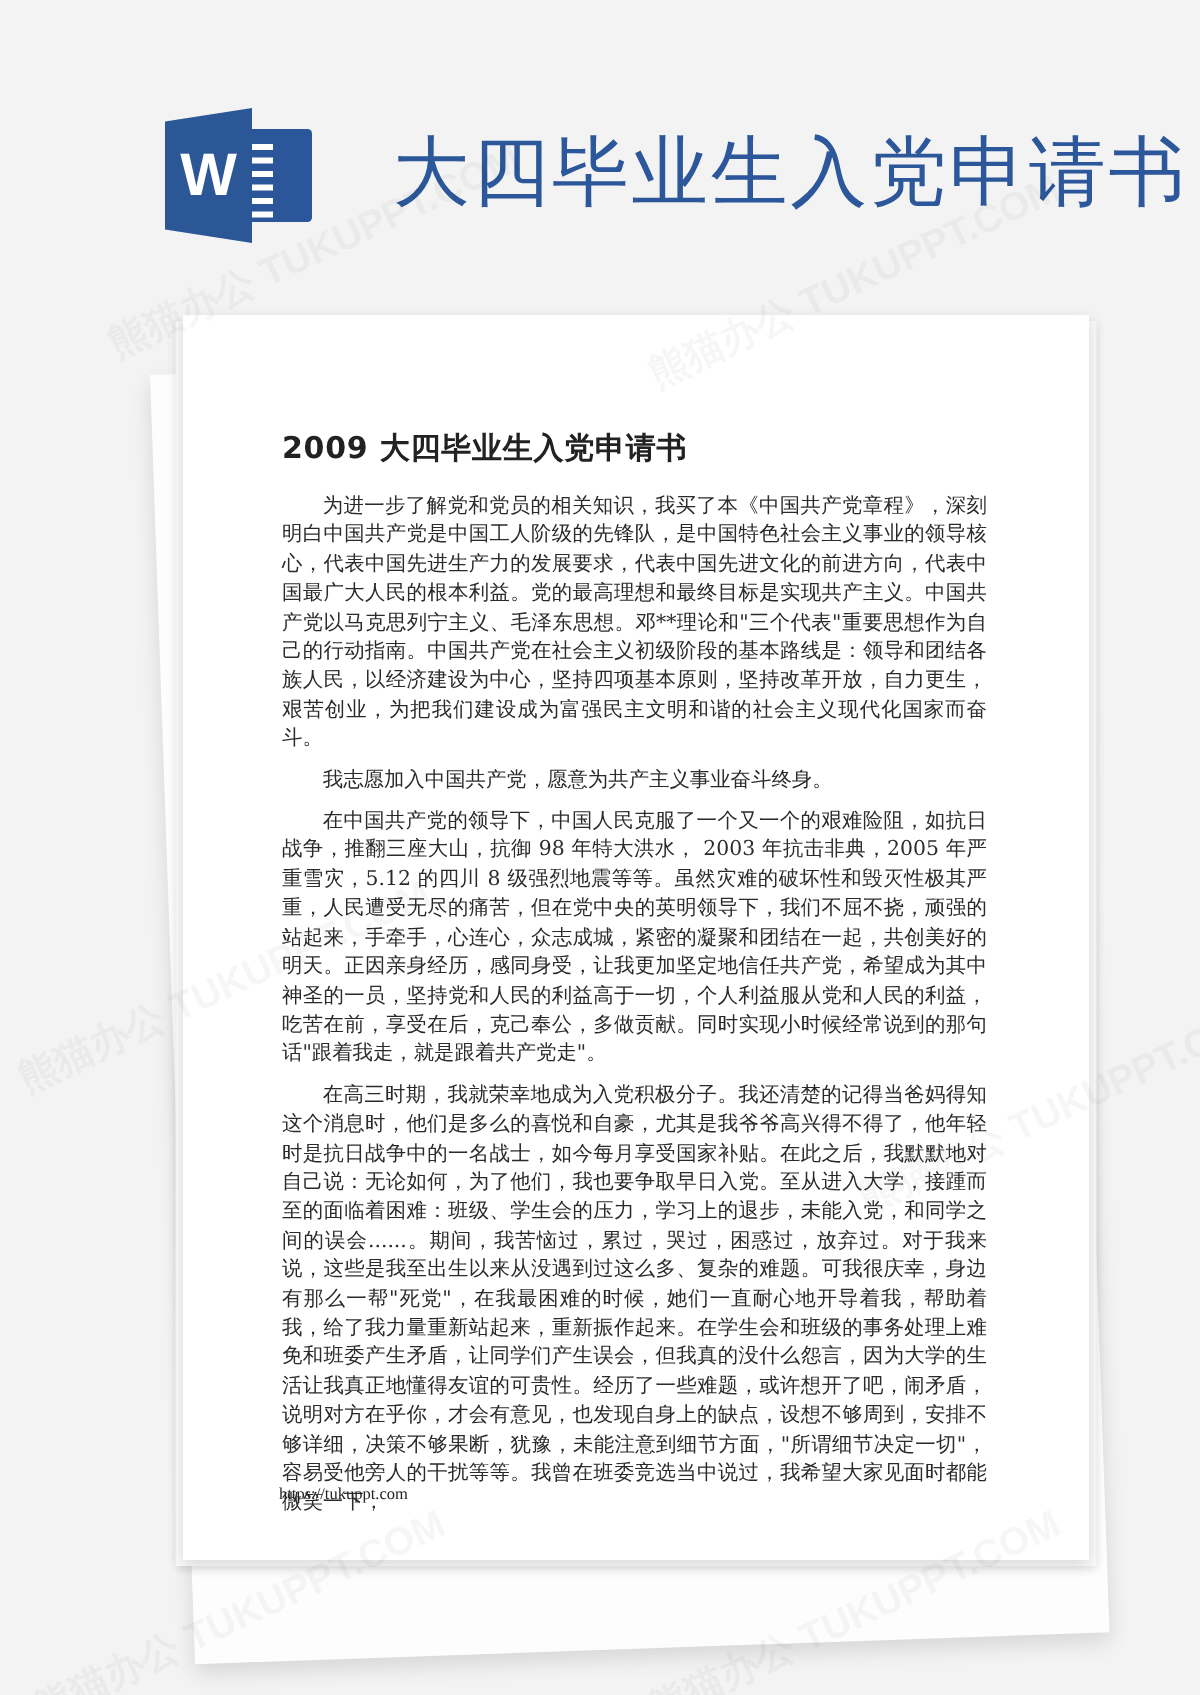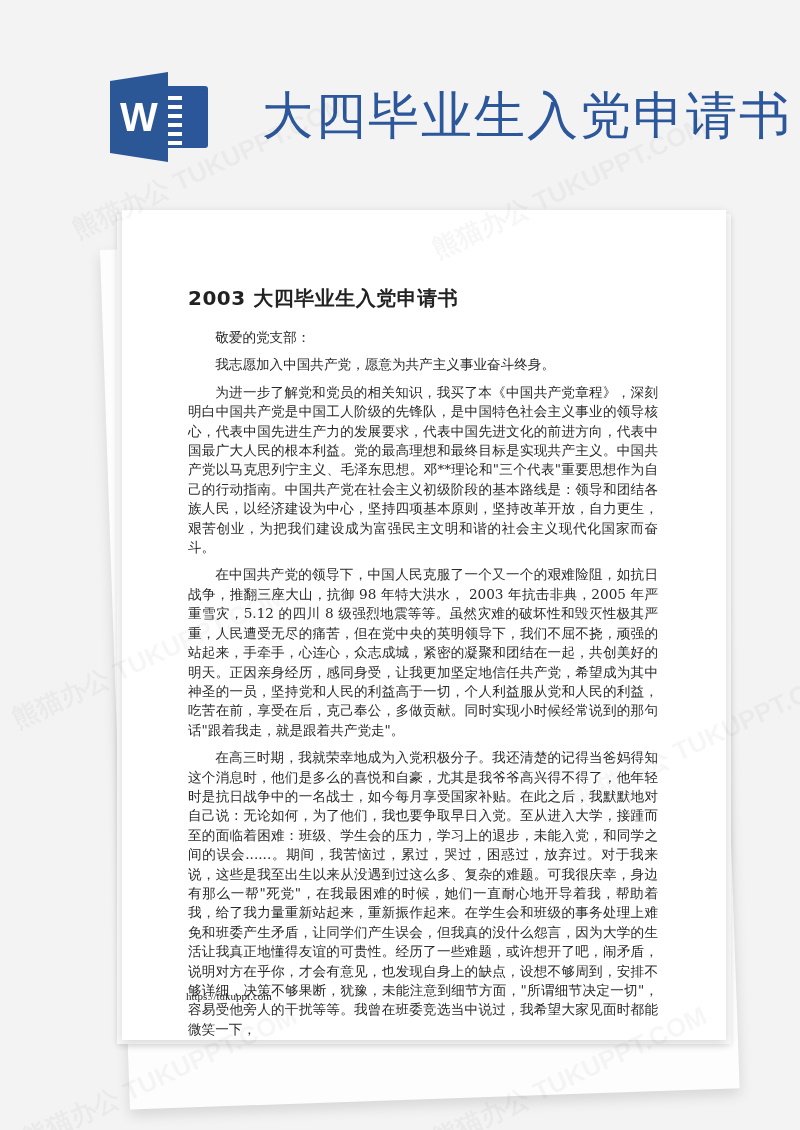--- a/index.html
+++ b/index.html
@@ -92,25 +92,24 @@
     <div class="cover"></div>
     <div class="w">W</div>
   </div>
   <div class="banner-title">大四毕业生入党申请书</div>
 </div>
 
 <div class="paper-back"></div>
 <div class="paper-back2"></div>
 
 <div class="paper">
-  <div class="doc-title">2003 大四毕业生入党申请书</div>
+  <div class="doc-title">2009 大四毕业生入党申请书</div>
   <div class="body-text">
-    <p class="salutation">敬爱的党支部：</p>
+    <p>为进一步了解党和党员的相关知识，我买了本《中国共产党章程》，深刻明白中国共产党是中国工人阶级的先锋队，是中国特色社会主义事业的领导核心，代表中国先进生产力的发展要求，代表中国先进文化的前进方向，代表中国最广大人民的根本利益。党的最高理想和最终目标是实现共产主义。中国共产党以马克思列宁主义、毛泽东思想。邓**理论和"三个代表"重要思想作为自己的行动指南。中国共产党在社会主义初级阶段的基本路线是：领导和团结各族人民，以经济建设为中心，坚持四项基本原则，坚持改革开放，自力更生，艰苦创业，为把我们建设成为富强民主文明和谐的社会主义现代化国家而奋斗。</p>
     <p>我志愿加入中国共产党，愿意为共产主义事业奋斗终身。</p>
-    <p>为进一步了解党和党员的相关知识，我买了本《中国共产党章程》，深刻明白中国共产党是中国工人阶级的先锋队，是中国特色社会主义事业的领导核心，代表中国先进生产力的发展要求，代表中国先进文化的前进方向，代表中国最广大人民的根本利益。党的最高理想和最终目标是实现共产主义。中国共产党以马克思列宁主义、毛泽东思想。邓**理论和"三个代表"重要思想作为自己的行动指南。中国共产党在社会主义初级阶段的基本路线是：领导和团结各族人民，以经济建设为中心，坚持四项基本原则，坚持改革开放，自力更生，艰苦创业，为把我们建设成为富强民主文明和谐的社会主义现代化国家而奋斗。</p>
     <p>在中国共产党的领导下，中国人民克服了一个又一个的艰难险阻，如抗日战争，推翻三座大山，抗御 98 年特大洪水， 2003 年抗击非典，2005 年严重雪灾，5.12 的四川 8 级强烈地震等等。虽然灾难的破坏性和毁灭性极其严重，人民遭受无尽的痛苦，但在党中央的英明领导下，我们不屈不挠，顽强的站起来，手牵手，心连心，众志成城，紧密的凝聚和团结在一起，共创美好的明天。正因亲身经历，感同身受，让我更加坚定地信任共产党，希望成为其中神圣的一员，坚持党和人民的利益高于一切，个人利益服从党和人民的利益，吃苦在前，享受在后，克己奉公，多做贡献。同时实现小时候经常说到的那句话"跟着我走，就是跟着共产党走"。</p>
     <p>在高三时期，我就荣幸地成为入党积极分子。我还清楚的记得当爸妈得知这个消息时，他们是多么的喜悦和自豪，尤其是我爷爷高兴得不得了，他年轻时是抗日战争中的一名战士，如今每月享受国家补贴。在此之后，我默默地对自己说：无论如何，为了他们，我也要争取早日入党。至从进入大学，接踵而至的面临着困难：班级、学生会的压力，学习上的退步，未能入党，和同学之间的误会......。期间，我苦恼过，累过，哭过，困惑过，放弃过。对于我来说，这些是我至出生以来从没遇到过这么多、复杂的难题。可我很庆幸，身边有那么一帮"死党"，在我最困难的时候，她们一直耐心地开导着我，帮助着我，给了我力量重新站起来，重新振作起来。在学生会和班级的事务处理上难免和班委产生矛盾，让同学们产生误会，但我真的没什么怨言，因为大学的生活让我真正地懂得友谊的可贵性。经历了一些难题，或许想开了吧，闹矛盾，说明对方在乎你，才会有意见，也发现自身上的缺点，设想不够周到，安排不够详细，决策不够果断，犹豫，未能注意到细节方面，"所谓细节决定一切"，容易受他旁人的干扰等等。我曾在班委竞选当中说过，我希望大家见面时都能微笑一下，</p>
   </div>
   <div class="footer-url">https://tukuppt.com</div>
 </div>
 
 <div class="watermark" style="left:60px; top:150px;">熊猫办公 TUKUPPT.COM</div>
 <div class="watermark" style="left:420px; top:170px;">熊猫办公 TUKUPPT.COM</div>
 <div class="watermark" style="left:0px; top:640px;">熊猫办公 TUKUPPT.COM</div>
 <div class="watermark" style="left:560px; top:720px;">熊猫办公 TUKUPPT.COM</div>

